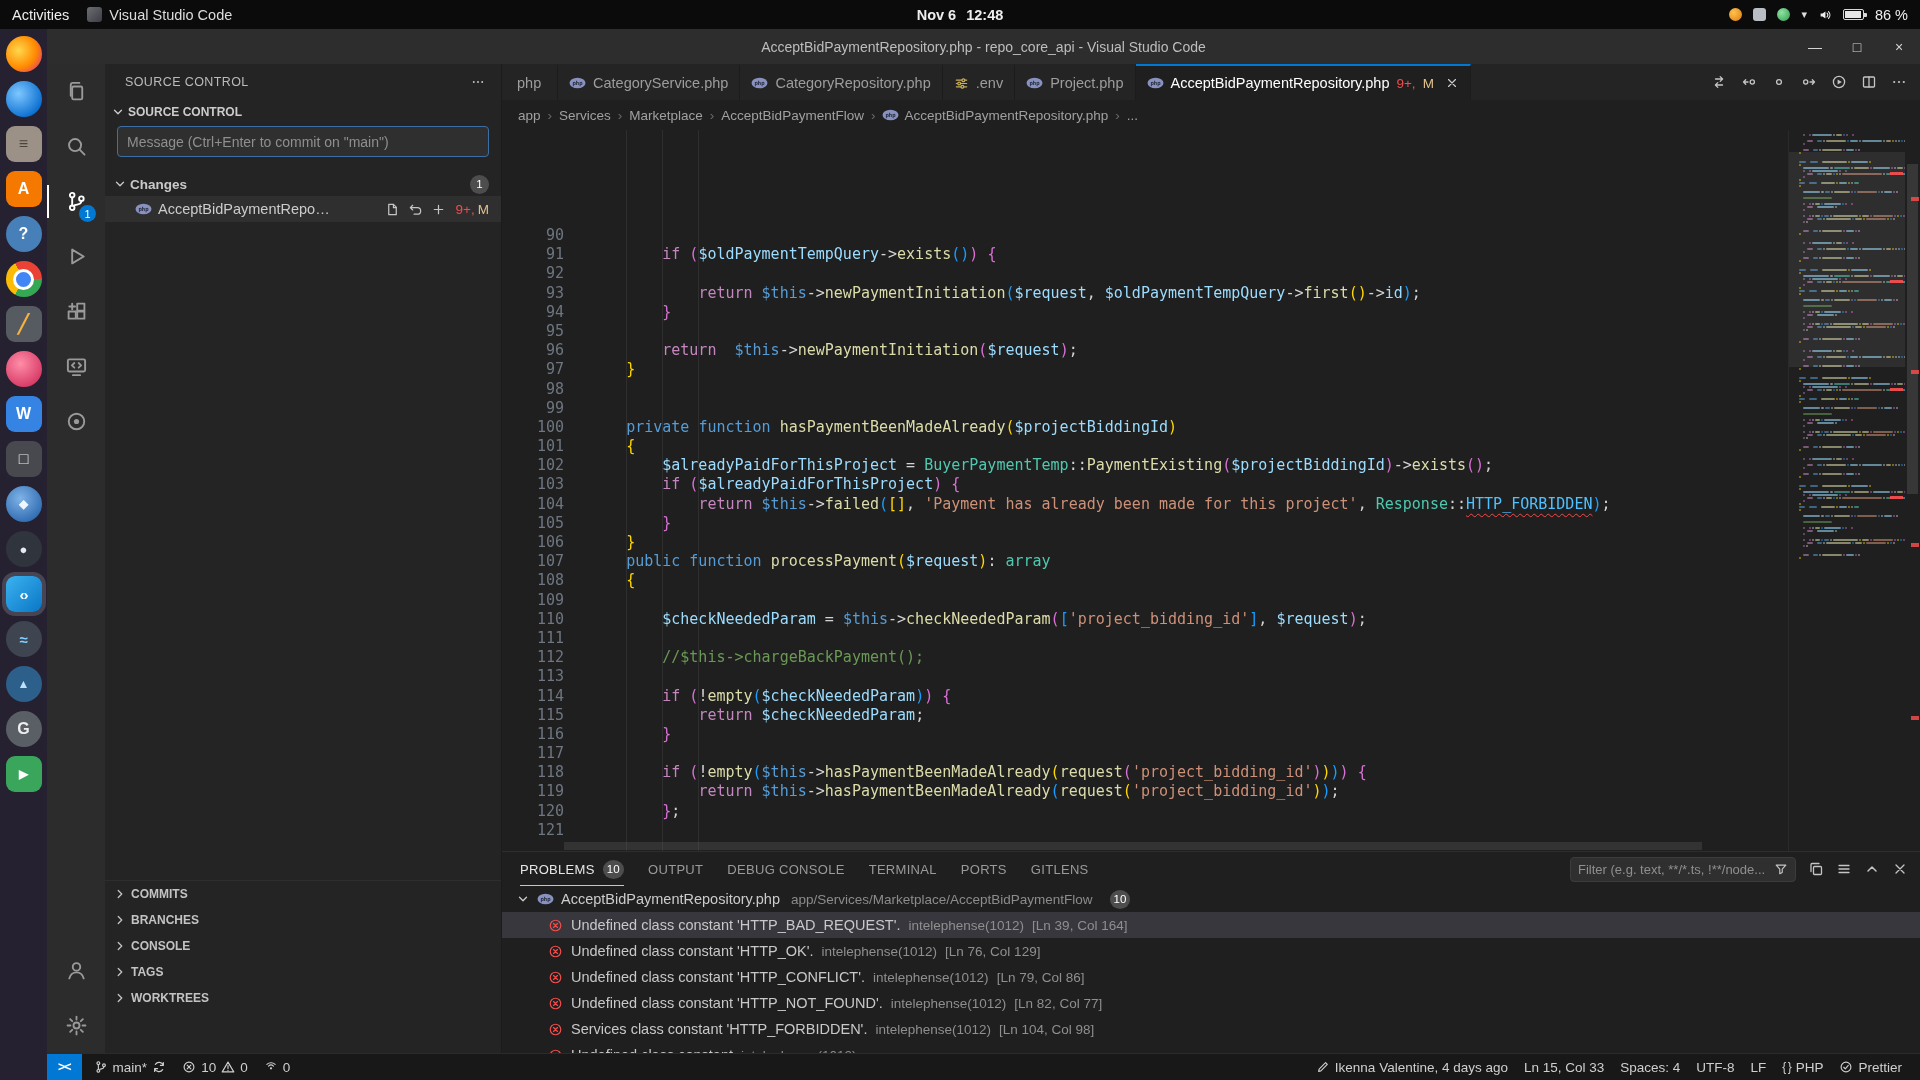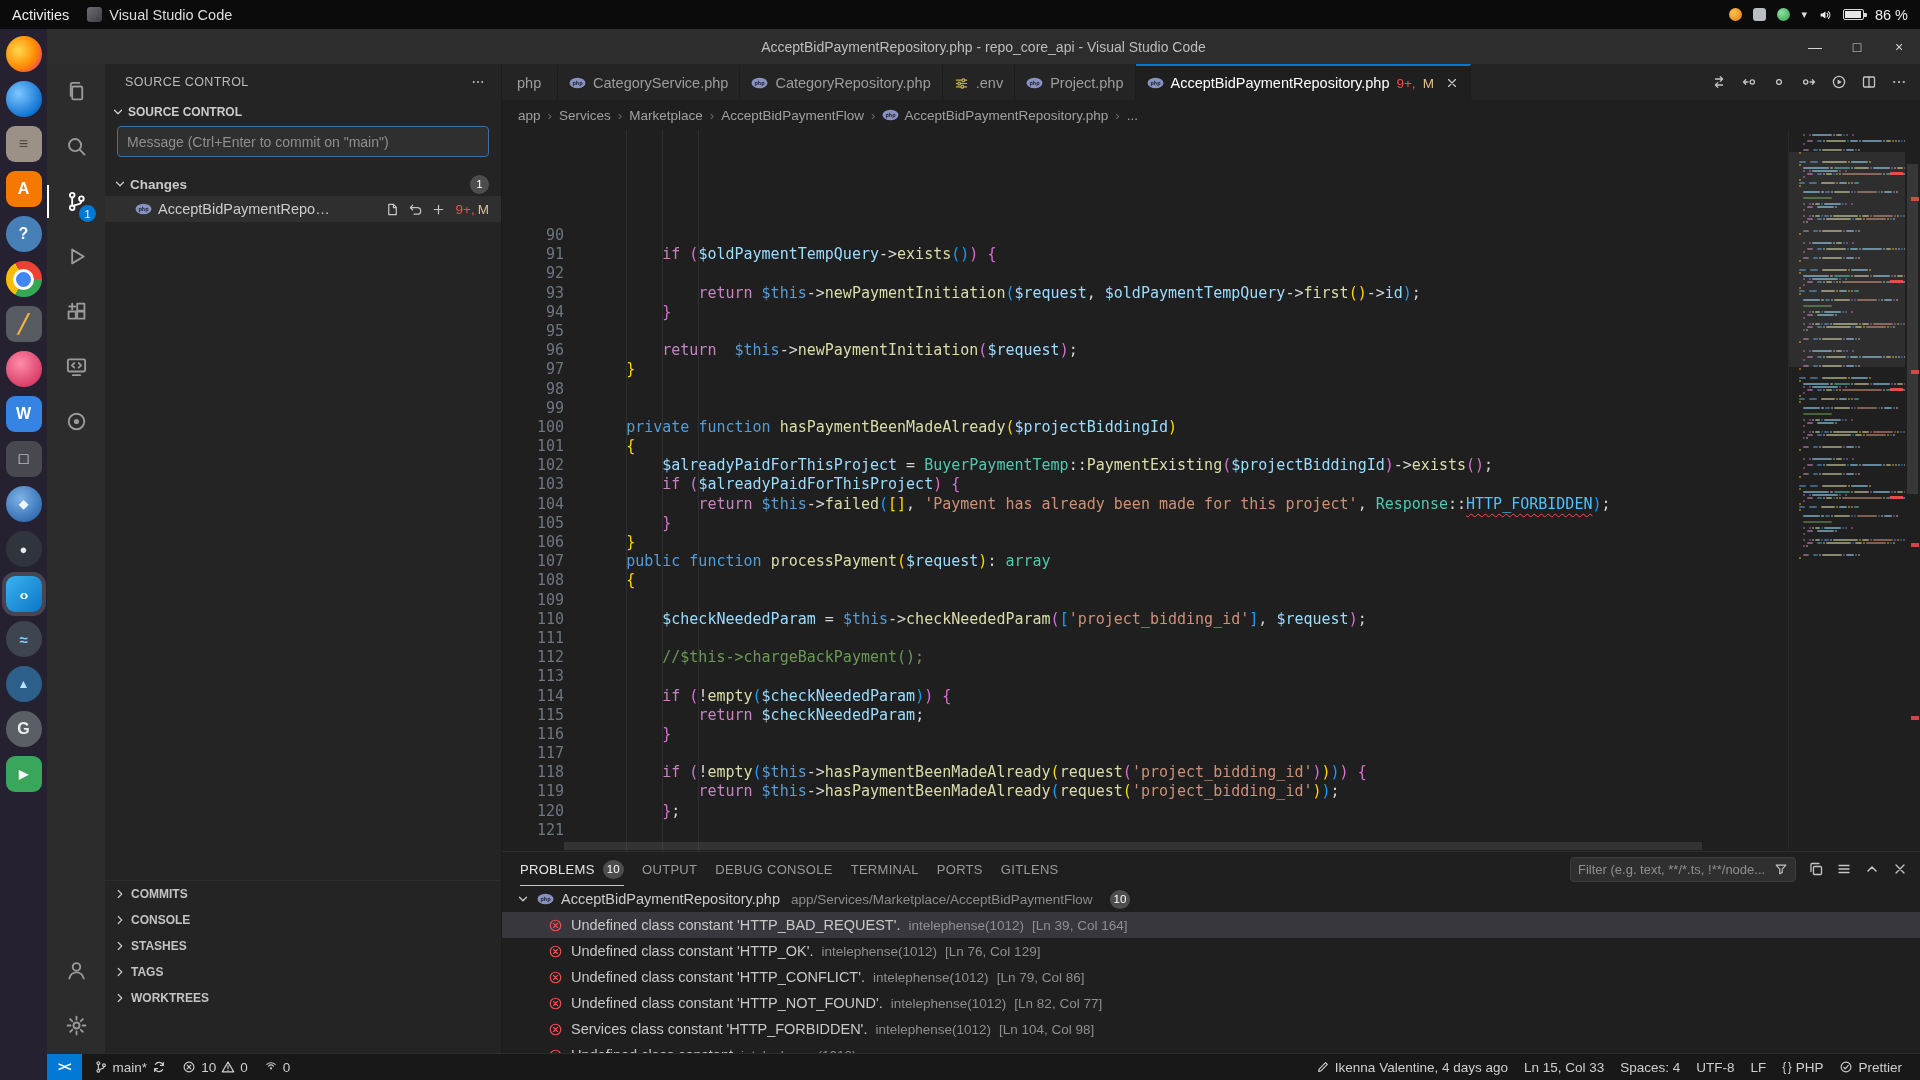--- a/index.html
+++ b/index.html
@@ -190,20 +190,23 @@
 
 <div id="screen">
 
   <header id="gnome-bar">
     <div class="gb-left">
       <span>Activities</span>
       <span class="gb-app">
         <span class="vsc-mini"></span>
         <span>Visual Studio Code</span>
       </span>
+    </div>
+    <div class="gb-center">
+      <span>Nov 6</span><span>12:48</span>
     </div>
     <div class="gb-right">
       <span class="tray-dot"></span>
       <span class="tray-box"></span>
       <span class="tray-leaf"></span>
       <span class="tray-caret">▾</span>
       <span>
           <svg width="14" height="14" viewBox="0 0 16 16" fill="none" stroke="currentColor" stroke-width="1.3" stroke-linecap="round" stroke-linejoin="round">
             <path d="M3 6.3v3.4h2.2L8.5 12V4L5.2 6.3z" fill="currentColor" stroke="none"></path>
             <path d="M10.3 5.8a3 3 0 0 1 0 4.4M12 4.2a5.4 5.4 0 0 1 0 7.6"></path>
@@ -422,29 +425,29 @@
                   </svg>
                 </span>
                 <span>COMMITS</span>
               </div>
               <div class="sb-sec">
                 <span>
                   <svg width="14" height="14" viewBox="0 0 16 16" fill="none" stroke="currentColor" stroke-width="1.5" stroke-linecap="round" stroke-linejoin="round">
                     <path d="M6 4l4 4-4 4"></path>
                   </svg>
                 </span>
-                <span>CONSOLE</span>
+                <span>BRANCHES</span>
               </div>
               <div class="sb-sec">
                 <span>
                   <svg width="14" height="14" viewBox="0 0 16 16" fill="none" stroke="currentColor" stroke-width="1.5" stroke-linecap="round" stroke-linejoin="round">
                     <path d="M6 4l4 4-4 4"></path>
                   </svg>
                 </span>
-                <span>STASHES</span>
+                <span>CONSOLE</span>
               </div>
               <div class="sb-sec">
                 <span>
                   <svg width="14" height="14" viewBox="0 0 16 16" fill="none" stroke="currentColor" stroke-width="1.5" stroke-linecap="round" stroke-linejoin="round">
                     <path d="M6 4l4 4-4 4"></path>
                   </svg>
                 </span>
                 <span>TAGS</span>
               </div>
               <div class="sb-sec">
@@ -1596,21 +1599,21 @@
                 <div class="or-err" style="top: 413px;"></div>
                 <div class="or-err" style="top: 586px;"></div>
               </div>
             <div id="h-scrollbar">
                 <div class="hs-slider"></div>
               </div>
           </div>
 
           <div id="panel">
             <div id="panel-tabs">
-              <div id="ptab-list" style="display:flex;gap:18px;height:100%;align-items:flex-start;">
+              <div id="ptab-list" style="display:flex;gap:24px;height:100%;align-items:flex-start;">
                   <div class="ptab active">
                     <span>PROBLEMS</span>
                     <span class="badge">10</span>
                   </div>
                   <div class="ptab">
                     <span>OUTPUT</span>
                   </div>
                   <div class="ptab">
                     <span>DEBUG CONSOLE</span>
                   </div>

